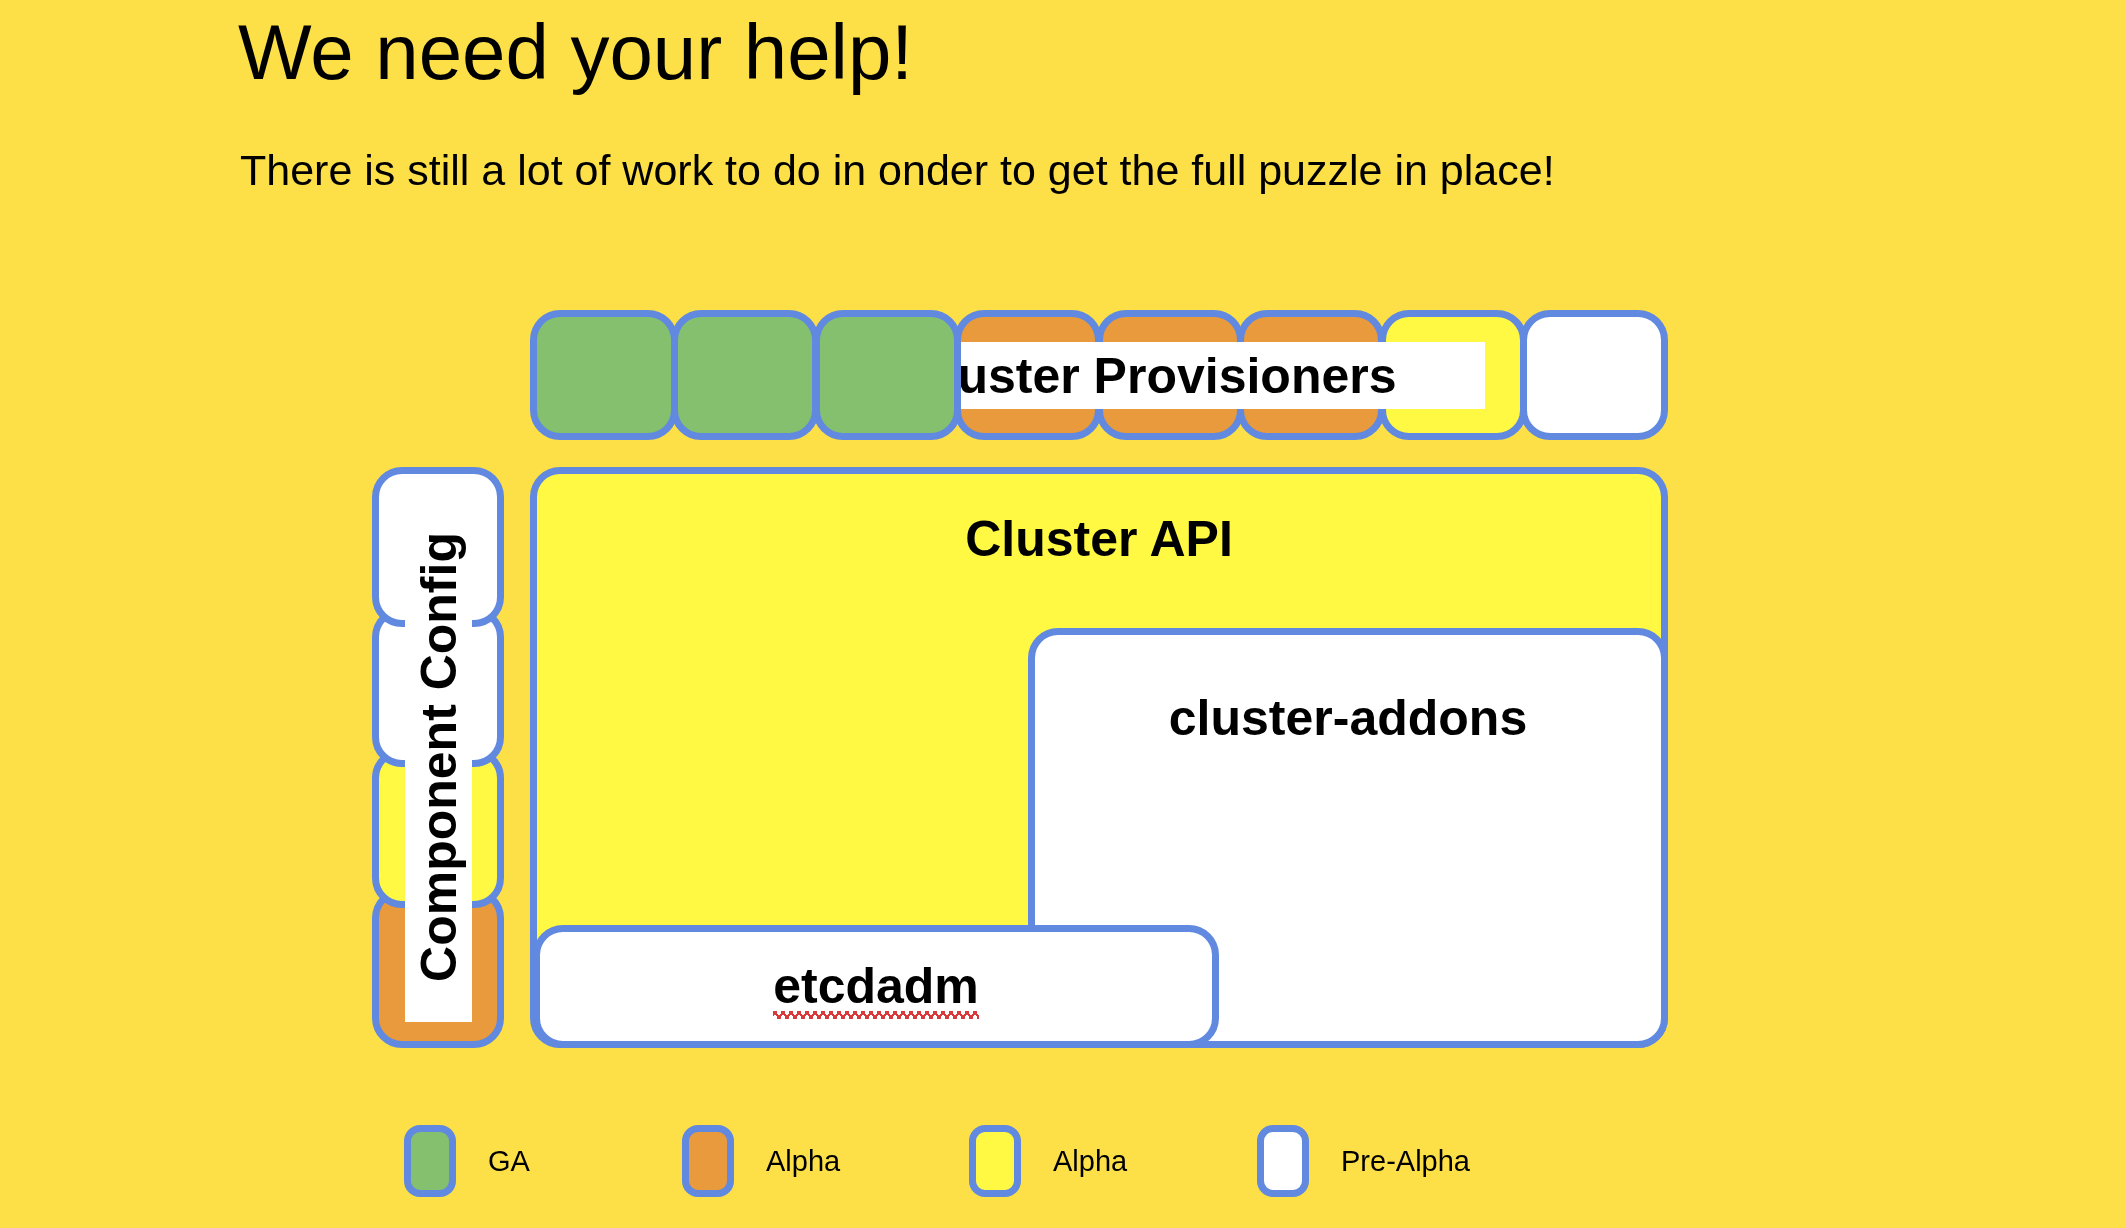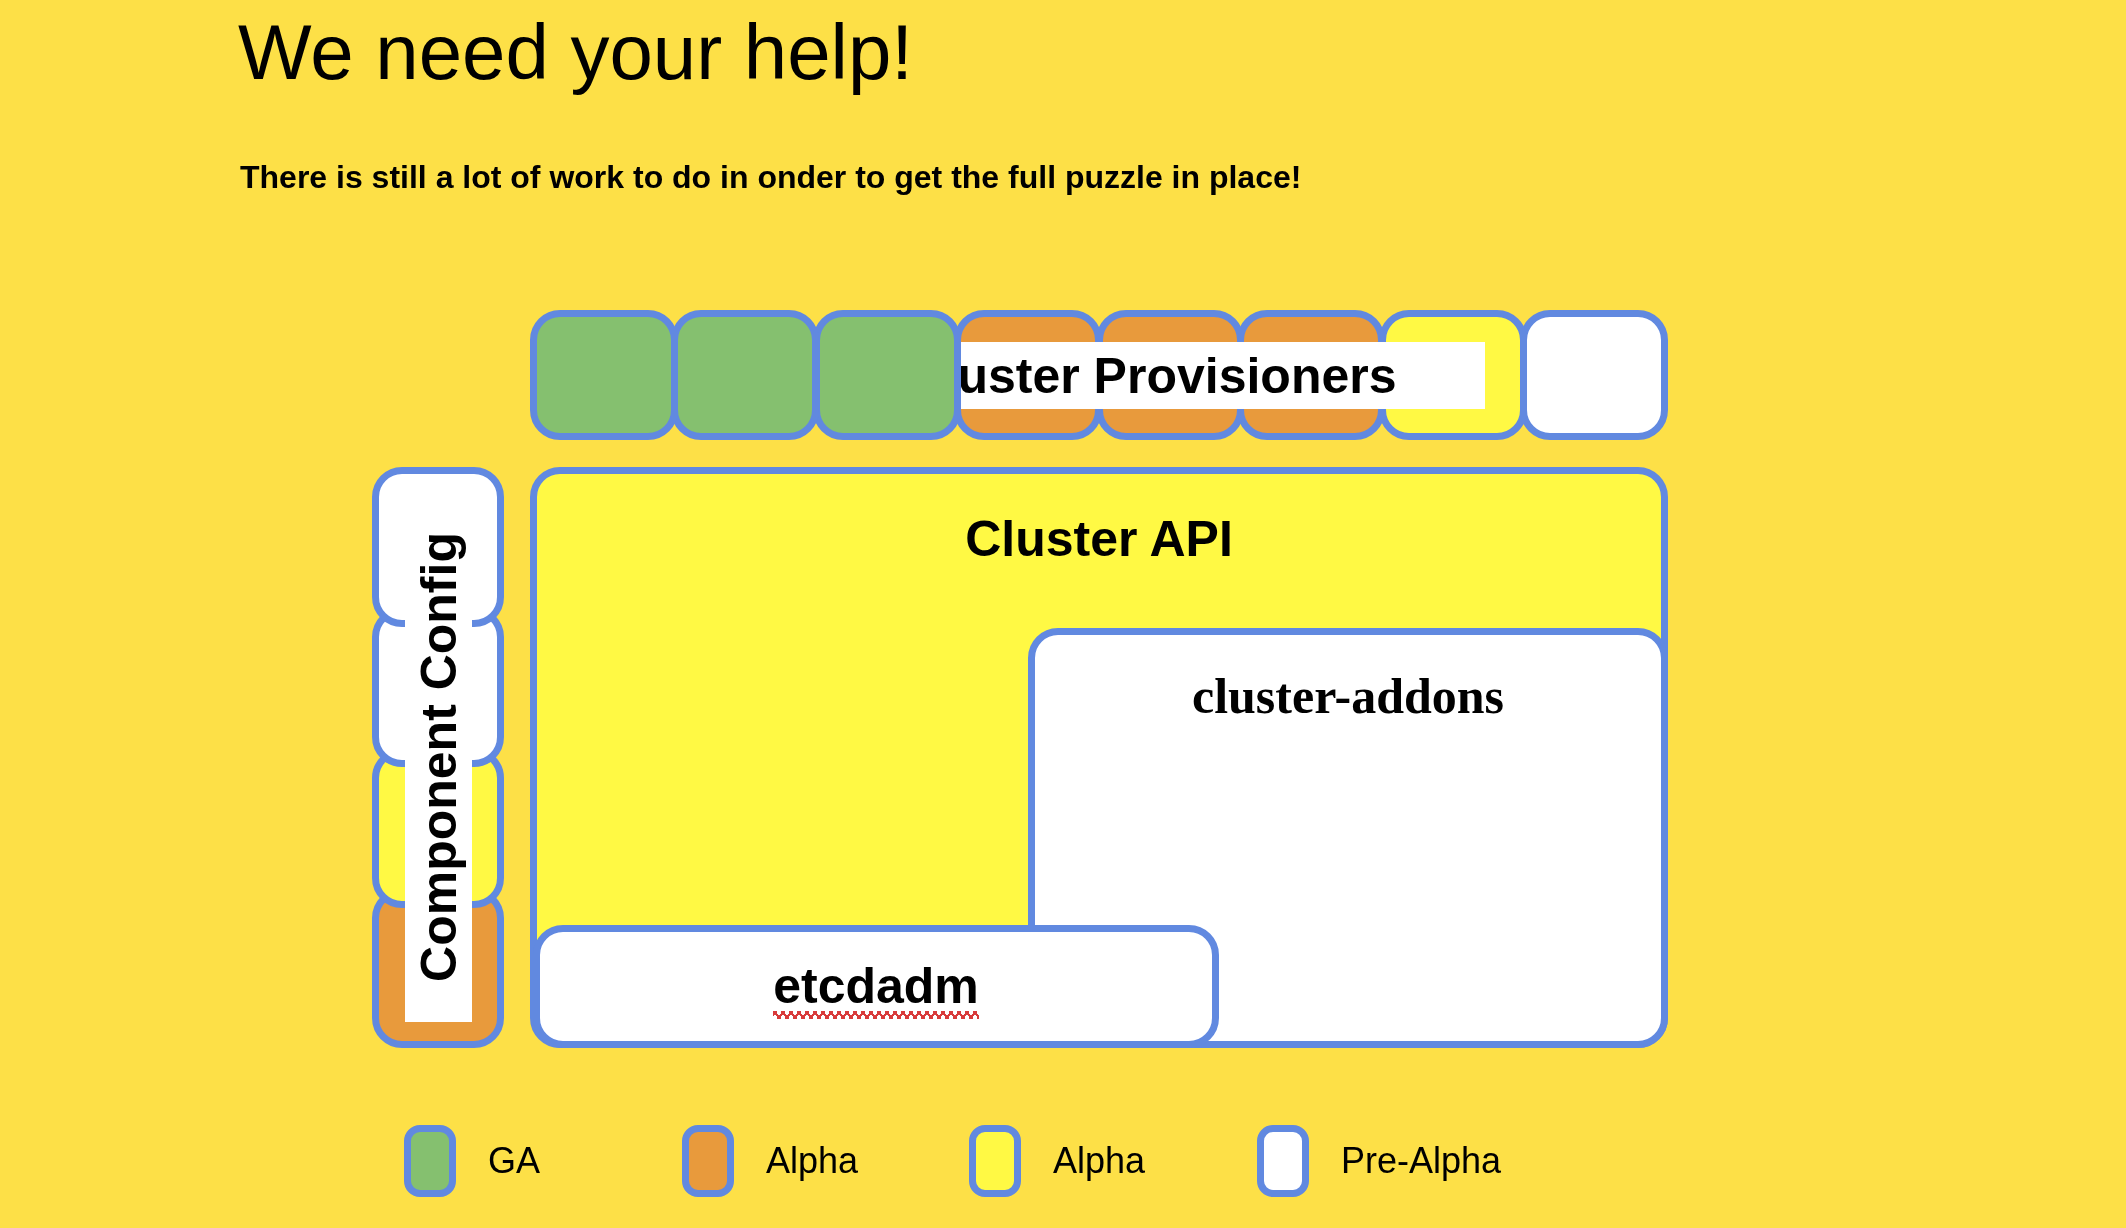--- a/index.html
+++ b/index.html
@@ -28,23 +28,23 @@
     font-size: 78px;
     font-weight: 400;
     line-height: 1.05;
     letter-spacing: 0px;
     white-space: nowrap;
     color: #000000;
   }
   #page-subtitle {
     position: absolute;
     left: 240px;
-    top: 160px;
-    font-size: 32px;
-    font-weight: 700;
+    top: 147px;
+    font-size: 43px;
+    font-weight: 400;
     line-height: 1.1;
     white-space: nowrap;
     color: #000000;
   }
 
   
   .box {
     position: absolute;
     box-sizing: border-box;
     border: 7px solid var(--stroke, #6189E0);
@@ -150,23 +150,22 @@
   }
 
   #box-cluster-addons {
     left: 1028px;
     top: 628px;
     width: 640px;
     height: 420px;
     z-index: 2;
   }
   #box-cluster-addons > .box-label {
-    top: 32px;
-    font-size: 50px;
-    font-family: Liberation Serif, serif;
+    top: 54px;
+    font-size: 50px;
   }
 
   #box-kubeadm {
     left: 757px;
     top: 776px;
     width: 688px;
     height: 272px;
     z-index: 3;
   }
   #box-kubeadm > .box-label {
@@ -216,21 +215,21 @@
   .legend-swatch {
     width: 52px;
     height: 72px;
     box-sizing: border-box;
     border: 7px solid #6189E0;
     border-radius: 16px;
     flex: none;
   }
   .legend-text {
     margin-left: 32px;
-    font-size: 36px;
+    font-size: 29px;
     font-weight: 400;
     color: #000000;
     white-space: nowrap;
     line-height: 1;
   }
 </style>
 </head>
 <body>
 
 <div id="slide">

